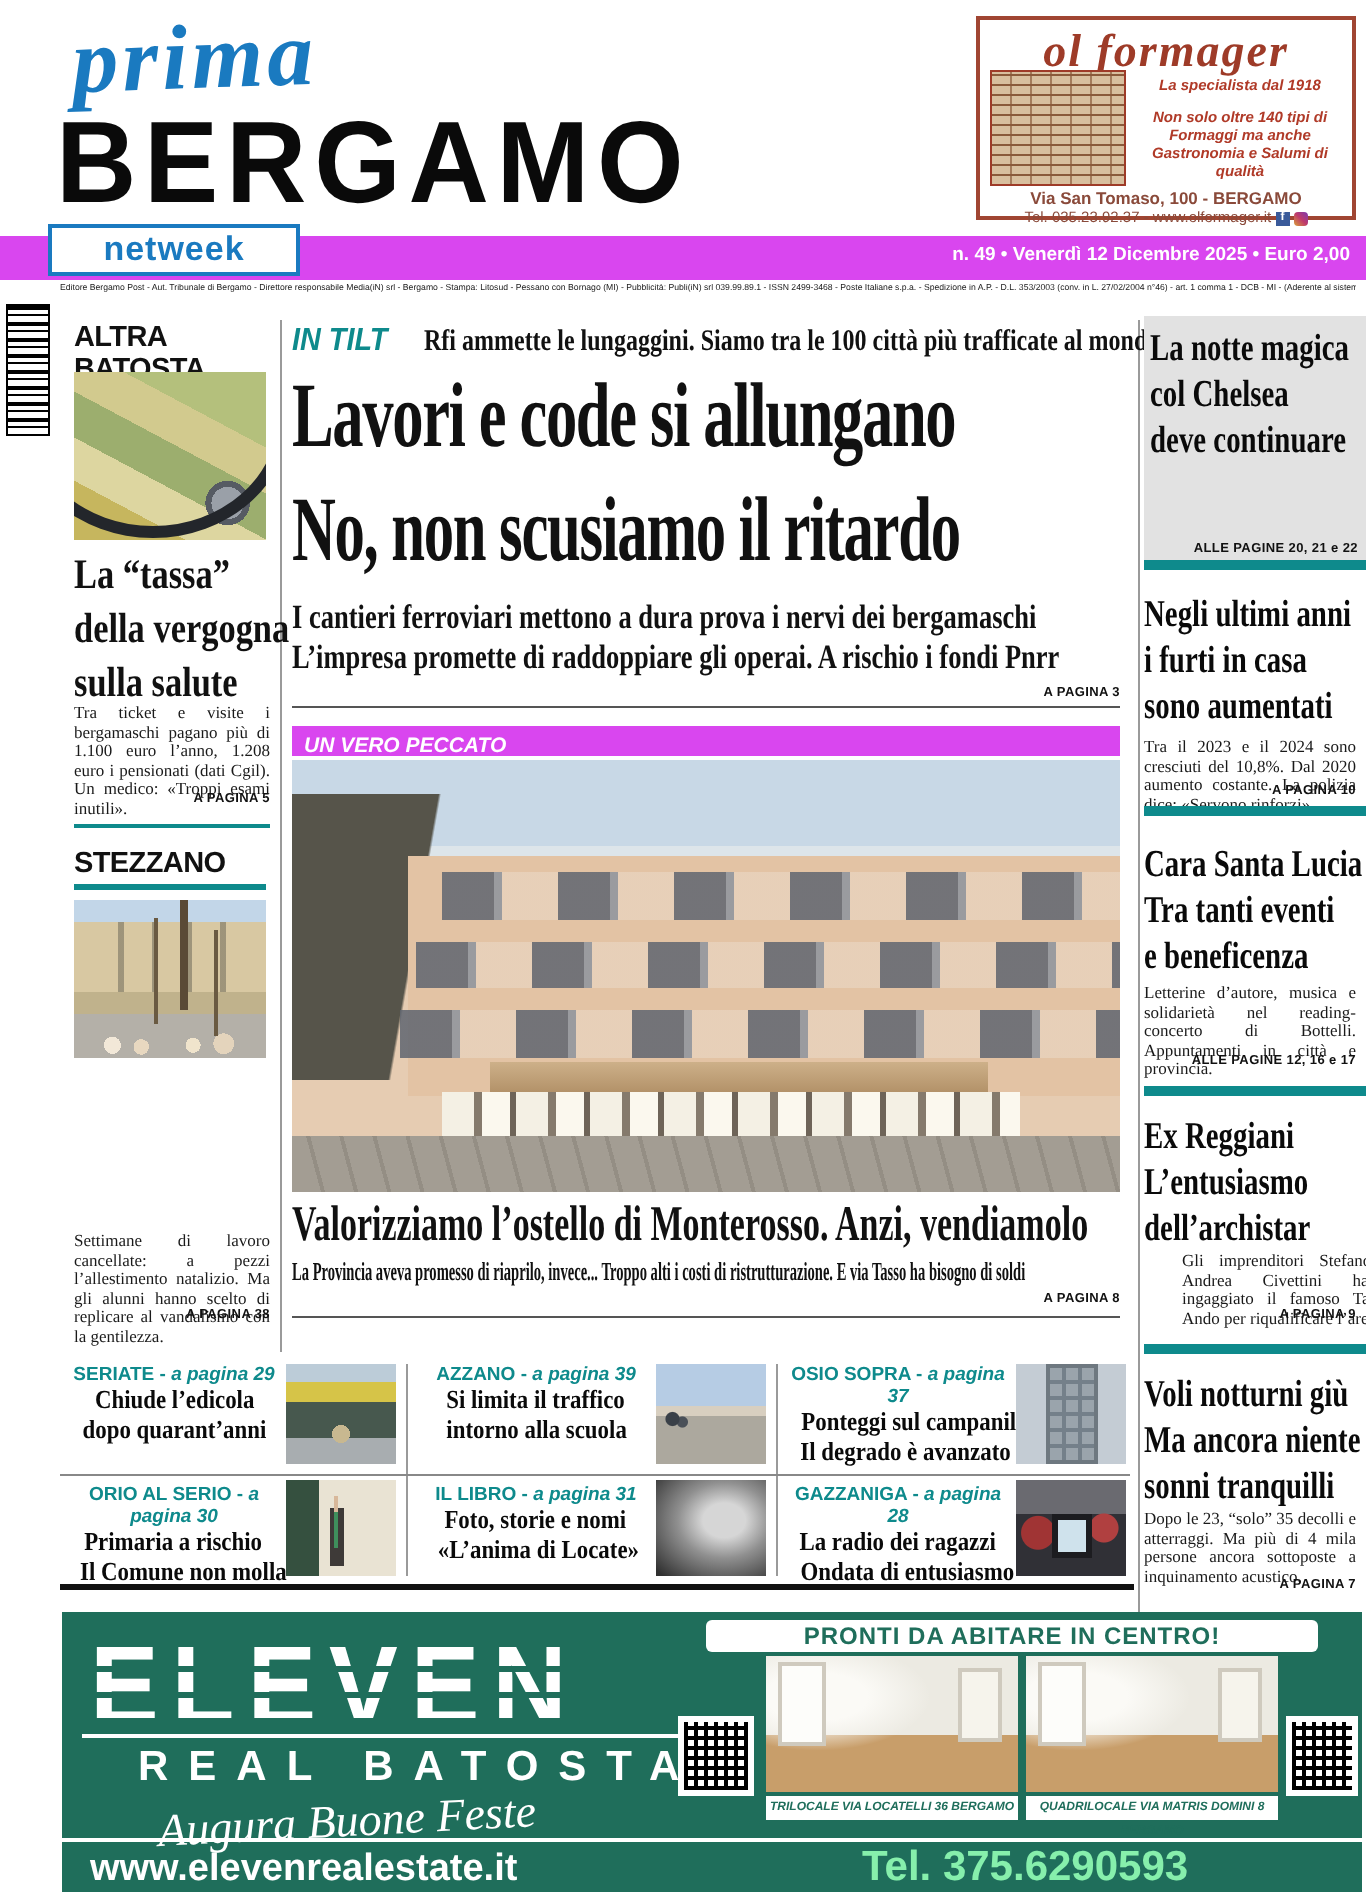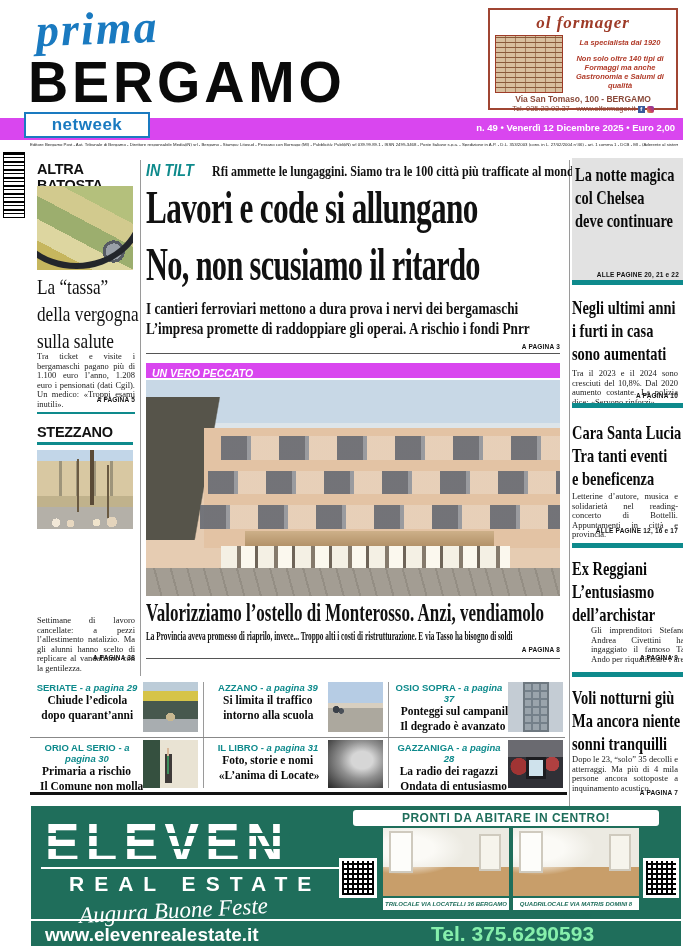--- a/index.html
+++ b/index.html
@@ -94,27 +94,27 @@
 <body>
 
 <div class="page">
 
   <div class="abs serif" style="left:36px;top:2px;font-size:46px;font-style:italic;font-weight:bold;color:#1a7ac0;
               transform:rotate(-2deg);letter-spacing:2px;">prima</div>
   <div class="abs" style="left:28px;top:48px;font-size:58px;font-weight:900;letter-spacing:4px;color:#0a0a0a;
               transform:scaleX(.96);transform-origin:0 50%;">BERGAMO</div>
 
   <div class="abs" style="left:488px;top:8px;width:190px;height:102px;border:2px solid #a04532;background:#fff;box-sizing:border-box;">
-    <div class="abs serif" style="left:0;top:3px;width:100%;text-align:center;font-size:17px;font-weight:bold;font-style:italic;
+    <div class="abs serif" style="left:0;top:3px;width:100%;text-align:center;font-size:23px;font-weight:bold;font-style:italic;
                 color:#9e3b28;letter-spacing:1px;">ol formager</div>
     <div class="abs" style="left:6px;top:26px;width:66px;height:56px;background:#d8bf9e;outline:1px solid #9e3b28;
                 background-image:repeating-linear-gradient(0deg,transparent 0 4px,#8a5a3a 4px 5px),
                 repeating-linear-gradient(90deg,transparent 0 9px,#8a5a3aAA 9px 10px);"></div>
     <div class="abs" style="left:76px;top:28px;width:108px;text-align:center;font-size:7.5px;font-weight:bold;
-                font-style:italic;color:#b03a28;">La specialista dal 1920</div>
+                font-style:italic;color:#b03a28;">La specialista dal 1918</div>
     <div class="abs" style="left:78px;top:44px;width:104px;text-align:center;font-size:7.5px;font-weight:bold;
                 font-style:italic;line-height:9px;color:#b03a28;">Non solo oltre 140 tipi di Formaggi ma anche Gastronomia e Salumi di qualità</div>
     <div class="abs" style="left:0;top:84px;width:100%;text-align:center;font-size:8.5px;font-weight:bold;color:#8a4a3a;">Via San Tomaso, 100 - BERGAMO</div>
     <div class="abs" style="left:0;top:94px;width:100%;text-align:center;font-size:7.5px;color:#8a4a3a;">
       <span>Tel. 035.23.92.37 - www.olformager.it</span>
       <span style="display:inline-block;width:7px;height:7px;background:#3a5a9a;color:#fff;font-size:6px;
                    font-weight:bold;line-height:7px;vertical-align:middle;">f</span>
       <span style="display:inline-block;width:7px;height:7px;background:linear-gradient(45deg,#d8a038,#c03a6a,#7a3ab0);
                    border-radius:2px;vertical-align:middle;"></span>
     </div>
@@ -128,21 +128,21 @@
   <div class="abs" style="left:30px;top:142px;width:900px;font-size:6px;color:#222;transform:scale(.72);
               transform-origin:0 0;white-space:nowrap;overflow:hidden;">Editore Bergamo Post - Aut. Tribunale di Bergamo - Direttore responsabile Media(iN) srl - Bergamo - Stampa: Litosud - Pessano con Bornago (MI) - Pubblicità: Publi(iN) srl 039.99.89.1 - ISSN 2499-3468 - Poste Italiane s.p.a. - Spedizione in A.P. - D.L. 353/2003 (conv. in L. 27/02/2004 n°46) - art. 1 comma 1 - DCB - MI - (Aderente al sistema Bonus Carta del Docente)</div>
 
   <div class="abs barcode" style="left:4px;top:153px;width:20px;height:64px;outline:1px solid #000;"></div>
 
   <div class="abs vrule" style="left:140px;top:160px;height:516px;"></div>
   <div class="abs vrule" style="left:569px;top:160px;height:648px;"></div>
 
   <div class="abs sechead" style="left:37px;top:161px;">ALTRA BATOSTA</div>
   <div class="photo ph-money" style="left:37px;top:186px;width:96px;height:84px;"></div>
-  <div class="abs serif" style="left:37px;top:274px;font-weight:normal;font-size:21px;line-height:27px;">
+  <div class="abs serif" style="left:37px;top:274px;font-weight:bold;font-size:21px;line-height:27px;">
     <span class="cond" style="transform:scaleX(.82);">La “tassa”</span><br>
     <span class="cond" style="transform:scaleX(.82);">della vergogna</span><br>
     <span class="cond" style="transform:scaleX(.82);">sulla salute</span>
   </div>
   <div class="abs bodytxt" style="left:37px;top:352px;width:98px;">Tra ticket e visite i bergamaschi pagano più di 1.100 euro l’anno, 1.208 euro i pensionati (dati Cgil). Un medico: «Troppi esami inutili».</div>
   <div class="abs pageref" style="left:37px;top:396px;width:98px;">A PAGINA 5</div>
   <div class="abs" style="left:37px;top:412px;width:98px;height:2px;background:#0e8a8c;"></div>
 
   <div class="abs sechead" style="left:37px;top:424px;">STEZZANO</div>
   <div class="photo ph-school" style="left:37px;top:450px;width:96px;height:79px;"></div>
@@ -280,21 +280,21 @@
     <div class="brief-kick"><b>GAZZANIGA -</b> <i>a pagina 28</i></div>
     <div class="brief-h"><span class="condc" style="transform:scaleX(.88);">La radio dei ragazzi</span><br>
       <span class="condc" style="transform:scaleX(.88);">Ondata di entusiasmo</span></div>
   </div>
   <div class="photo ph-radio" style="left:508px;top:740px;width:55px;height:48px;"></div>
 
   <div class="abs" style="left:31px;top:806px;width:650px;height:140px;background:#1f6e5b;">
     <div class="stencil" style="position:absolute;left:14px;top:4px;font-size:56px;letter-spacing:7px;
                 transform:scaleX(.92);transform-origin:0 50%;">ELEVEN</div>
     <div style="position:absolute;left:10px;top:61px;width:300px;height:2px;background:#fff;"></div>
-    <div style="position:absolute;left:38px;top:66px;font-size:21px;letter-spacing:10px;color:#fff;font-weight:600;">REAL ESTATE</div>
+    <div style="position:absolute;left:38px;top:66px;font-size:21px;letter-spacing:10px;color:#fff;font-weight:600;">REAL BATOSTA</div>
     <div class="serif" style="position:absolute;left:48px;top:92px;font-size:23px;font-style:italic;color:#fff;
                 transform:rotate(-3deg);">Augura Buone Feste</div>
     <div style="position:absolute;left:0;top:113px;width:650px;height:2px;background:#fff;"></div>
     <div style="position:absolute;left:14px;top:118px;font-size:19px;font-weight:bold;color:#fff;">www.elevenrealestate.it</div>
     <div style="position:absolute;left:322px;top:4px;width:306px;height:16px;background:#fff;border-radius:3px;
                 text-align:center;font-size:12px;font-weight:800;color:#1f6e5b;line-height:16px;letter-spacing:.5px;">PRONTI DA ABITARE IN CENTRO!</div>
     <div class="qr" style="position:absolute;left:308px;top:52px;width:38px;height:40px;box-sizing:border-box;">
         <div></div>
       </div>
     <div class="photo ph-apart" style="left:352px;top:22px;width:126px;height:68px;"></div>

